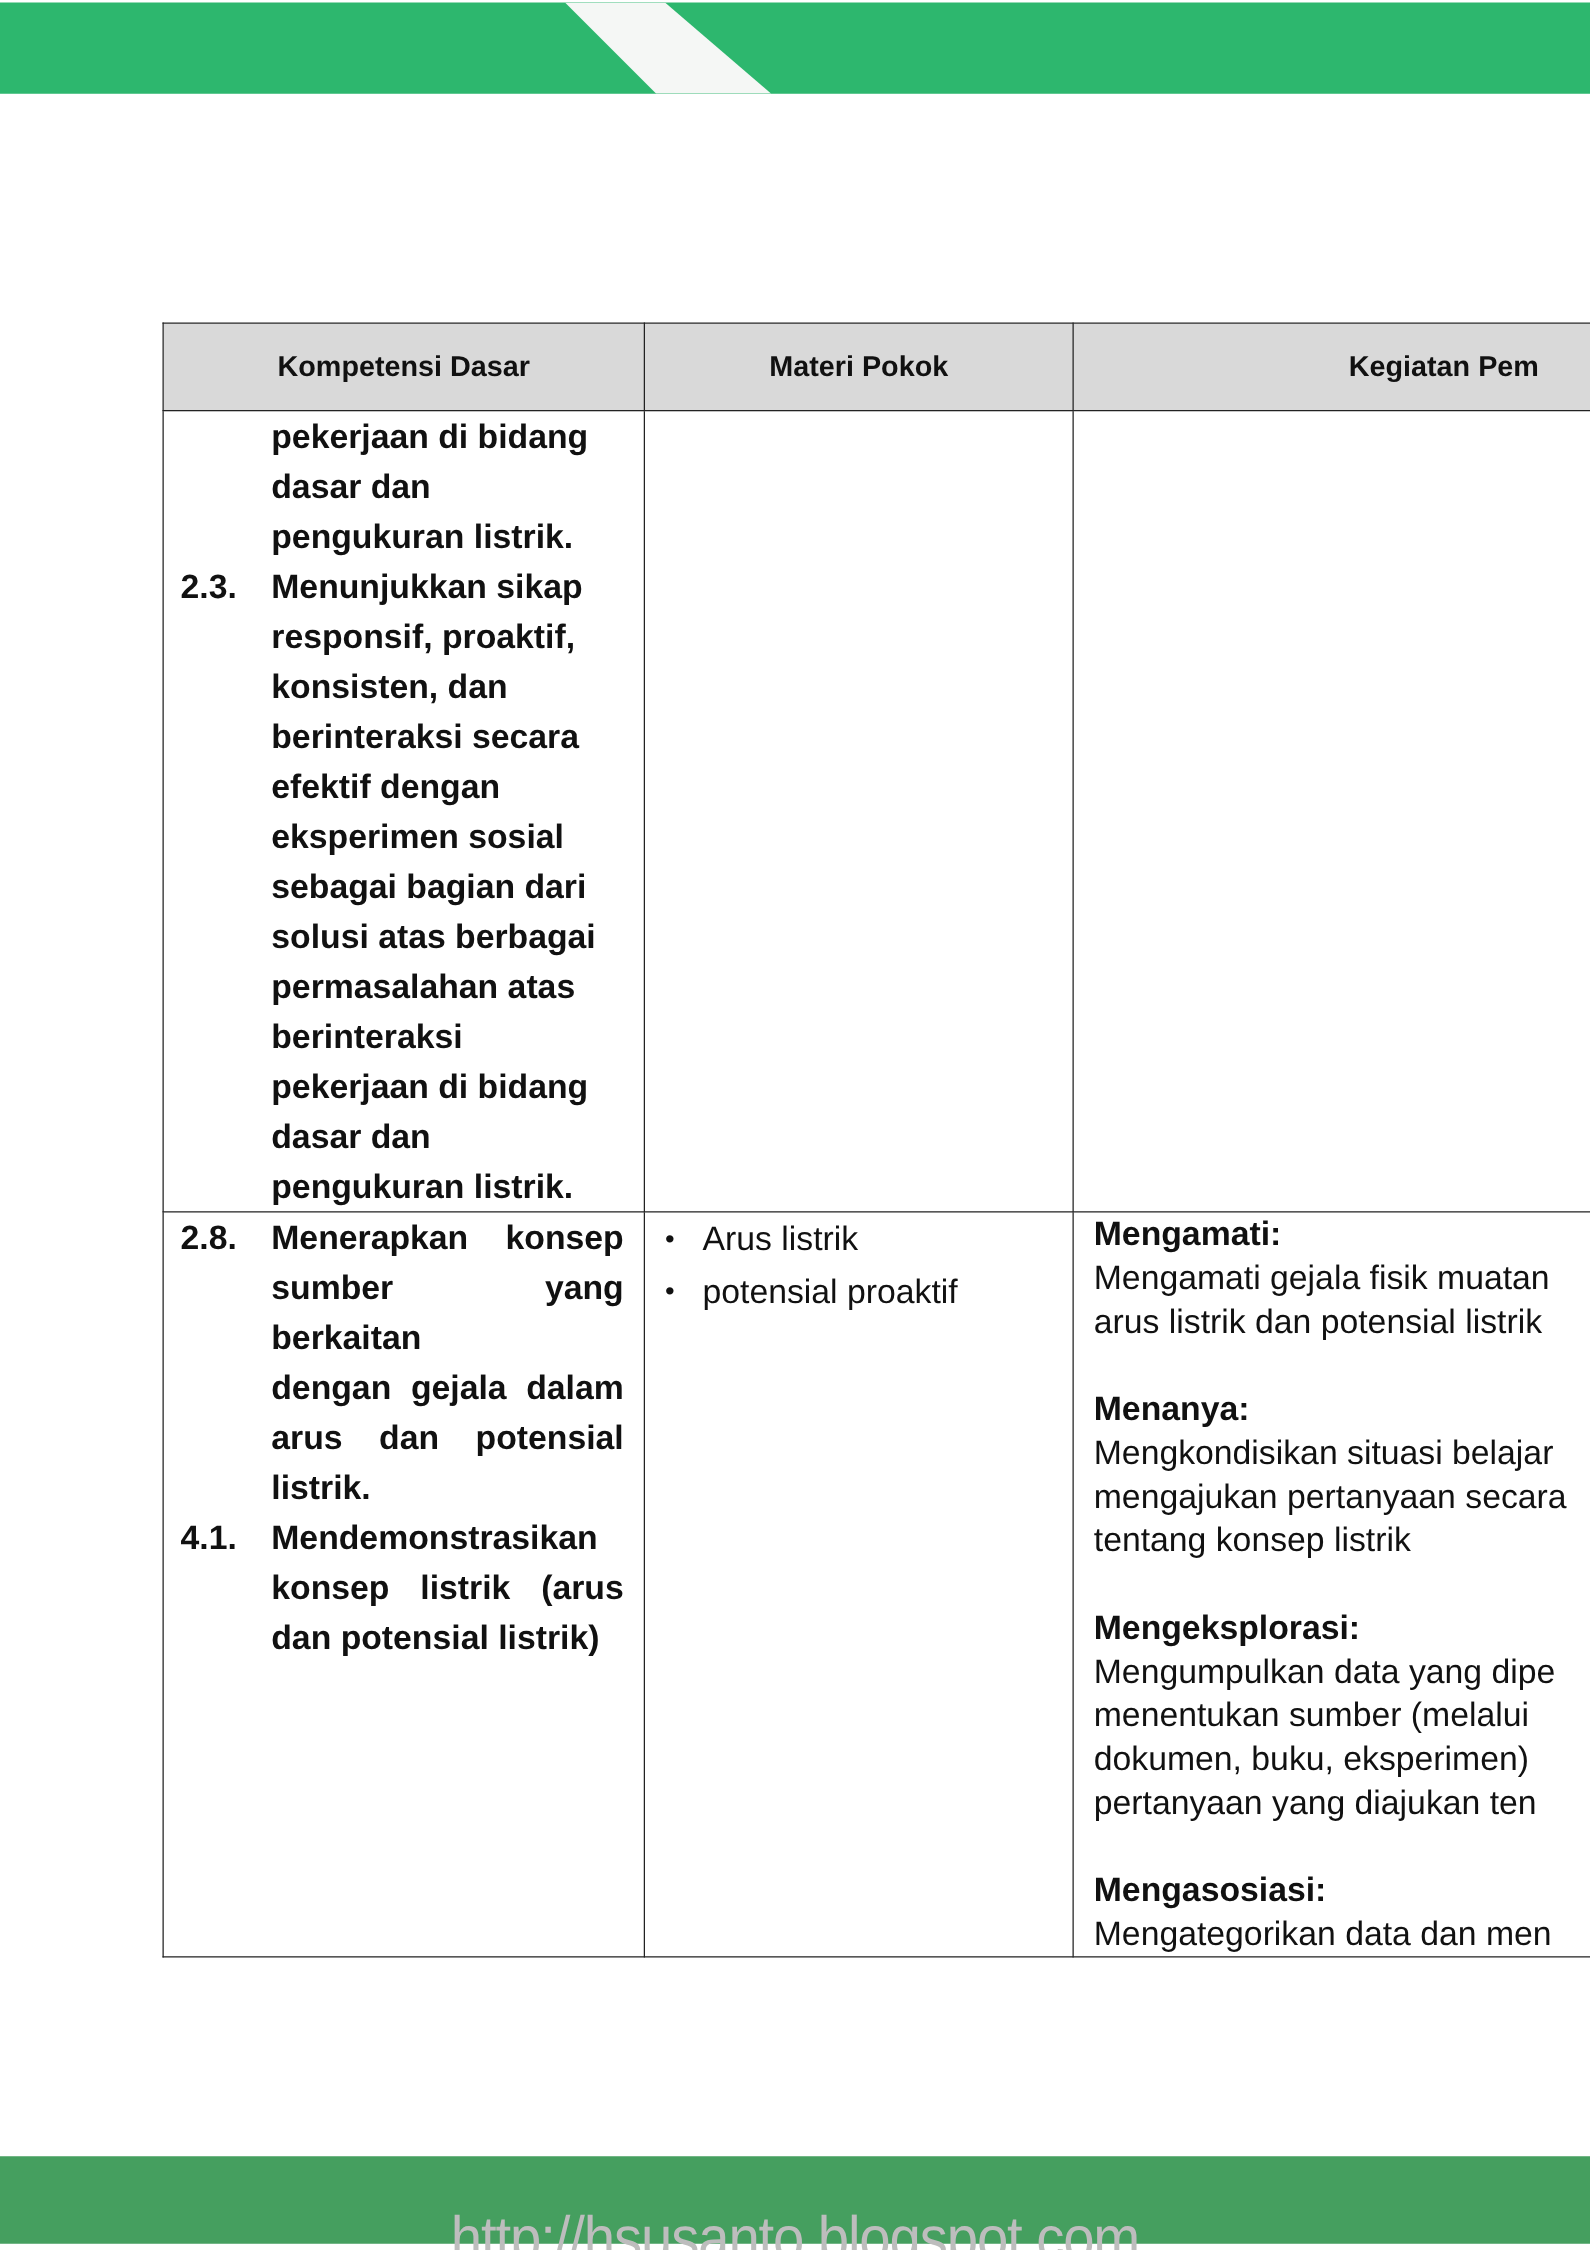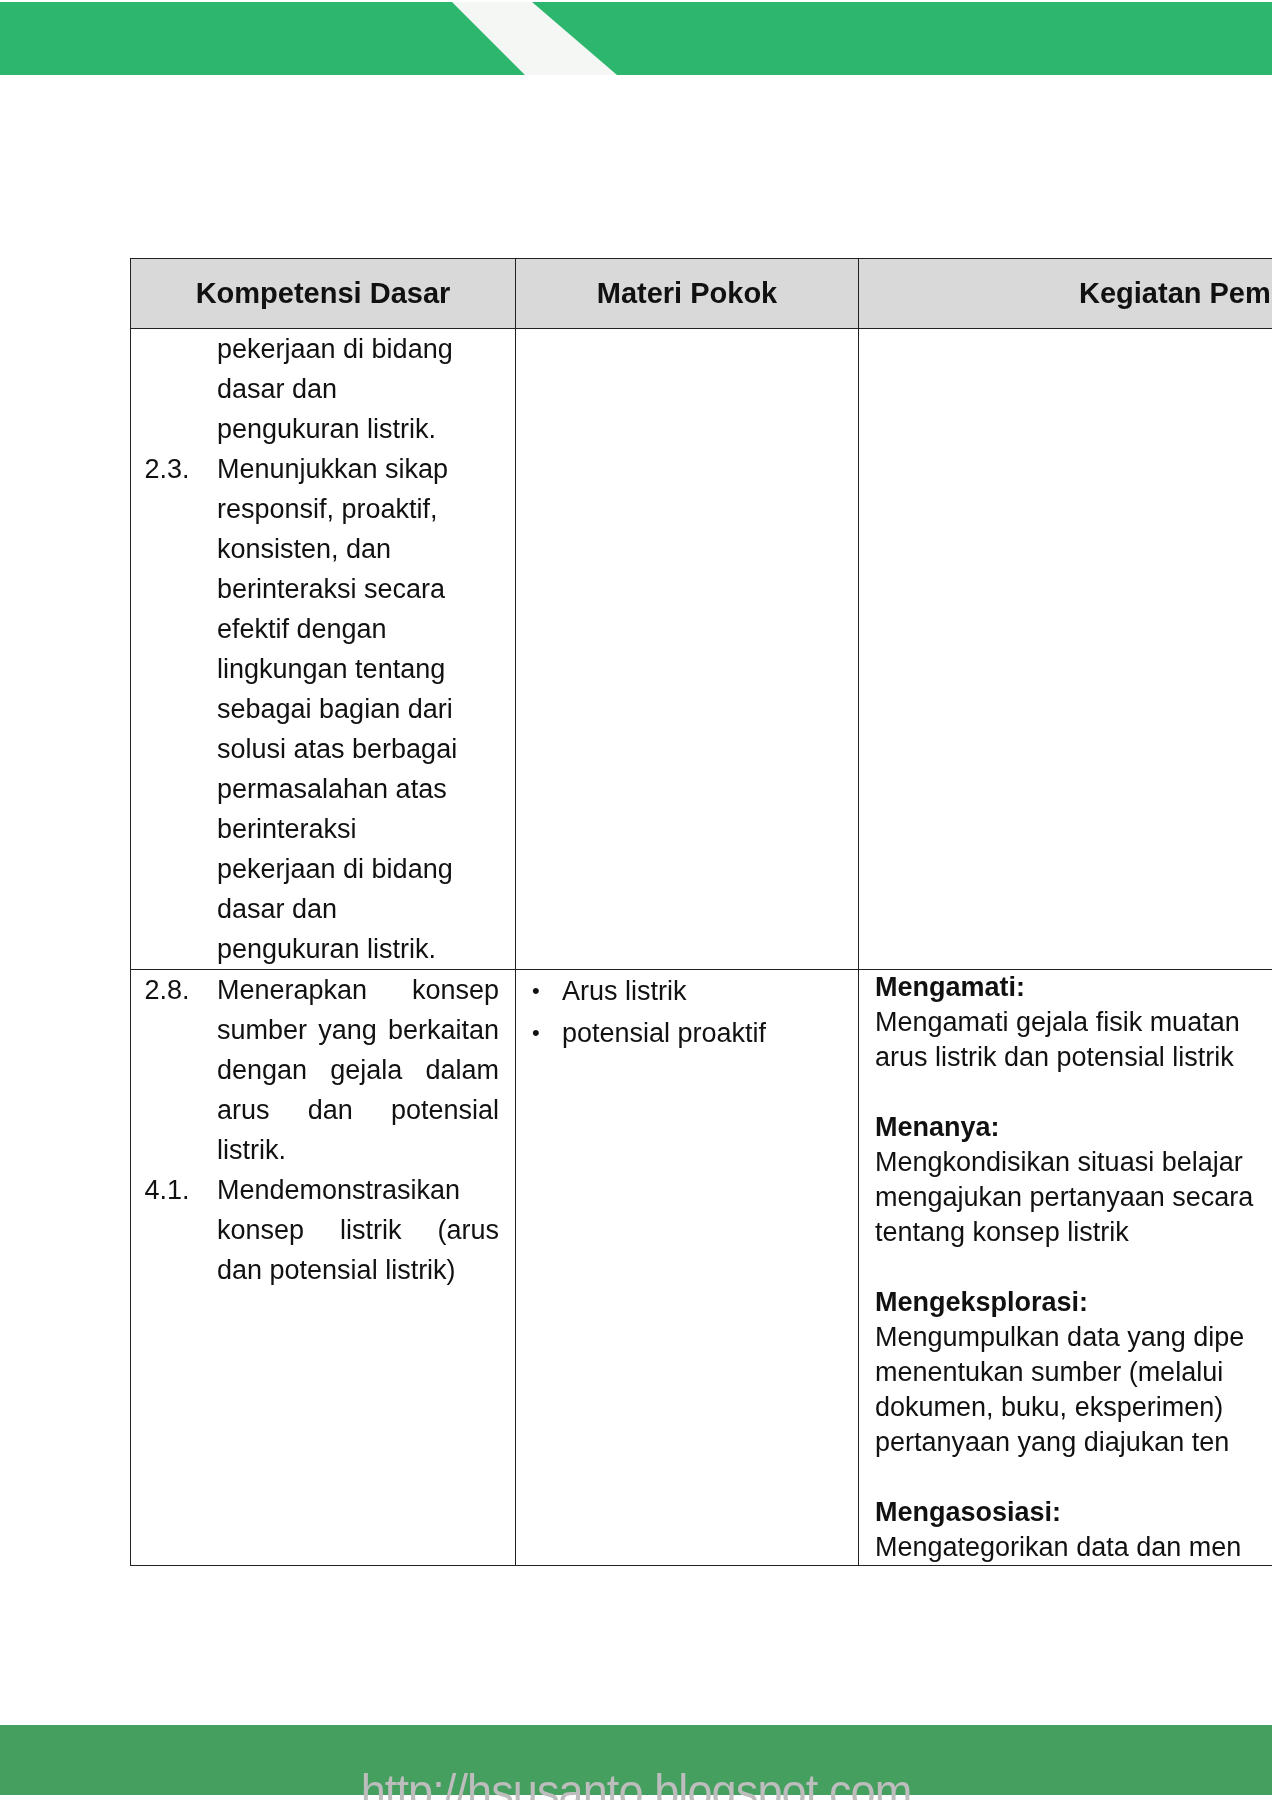--- a/index.html
+++ b/index.html
@@ -28,27 +28,27 @@
   }
   table.silabus {
     position: absolute; left: 130px; top: 258px;
     border-collapse: collapse; table-layout: fixed;
     width: 1200px;
   }
   table.silabus th, table.silabus td {
     border: 1.5px solid #222; vertical-align: top; padding: 0;
   }
   table.silabus th {
-    background: #d9d9d9; height: 69px; font-size: 29px; font-weight: bold;
+    background: #d9d9d9; height: 69px; font-size: 23px; font-weight: bold;
     text-align: center; vertical-align: middle;
   }
   .col-kd { width: 385px; }
   .col-mp { width: 343px; }
   .col-kg { width: 472px; }
-  .kd-cell { font-size: 27px; line-height: 40px; padding: 0 16px 0 0 !important; }
+  .kd-cell { font-size: 27px; line-height: 40px; padding: 0 16px 0 0 !important; font-weight: bold; }
   .kd-item { display: flex; }
   .kd-num { width: 86px; flex: none; text-align: center; padding-right: 14px; box-sizing: border-box; }
   .kd-text { flex: 1; }
   .kd-text.justify { text-align: justify; text-align-last: left; }
   .kd-cont { padding-left: 86px; }
   .row1 td { height: 640px; }
   .row2 td { height: 590px; }
   .mp-cell ul { margin: 0; padding: 0; list-style: none; font-size: 27px; line-height: 42px; }
   .mp-cell li { display: flex; padding-left: 16px; }
   .mp-cell .bullet { width: 30px; flex: none; font-size: 22px; }
@@ -89,21 +89,21 @@
           <div class="kd-cont">pengukuran listrik.</div>
         </div>
         <div class="kd-item">
           <div class="kd-num">2.3.</div>
           <div class="kd-text">
             <div>Menunjukkan sikap</div>
             <div>responsif, proaktif,</div>
             <div>konsisten, dan</div>
             <div>berinteraksi secara</div>
             <div>efektif dengan</div>
-            <div>lingkungan tentang</div>
+            <div>eksperimen sosial</div>
             <div>sebagai bagian dari</div>
             <div>solusi atas berbagai</div>
             <div>permasalahan atas</div>
             <div>berinteraksi</div>
             <div>pekerjaan di bidang</div>
             <div>dasar dan</div>
             <div>pengukuran listrik.</div>
           </div>
         </div>
       </td>

